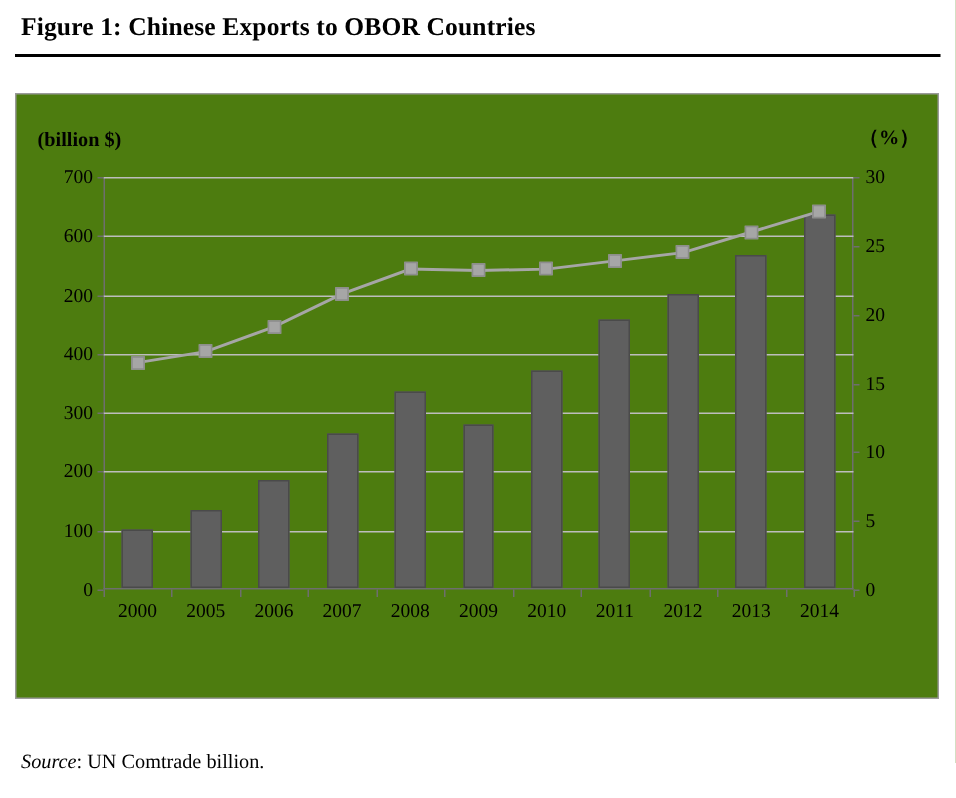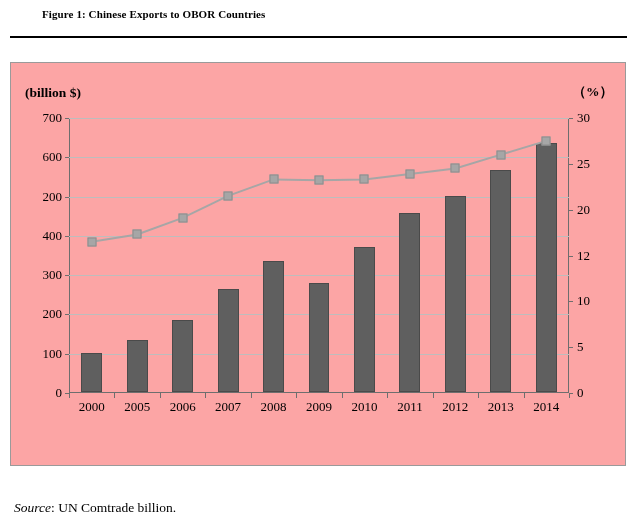--- a/index.html
+++ b/index.html
@@ -21,42 +21,41 @@
     height: 532px;
     box-sizing: border-box;
     padding: 0;
   }
   .fig-title {
     position: absolute;
     left: 14px;
     top: 8px;
     font-family: "Liberation Serif", serif;
     font-weight: bold;
-    font-size: 11px;
+    font-size: 17px;
     letter-spacing: 0.1px;
     color: #000;
-    margin-left: 28px;
   }
   .title-rule {
     position: absolute;
     left: 10px;
     top: 36px;
     width: 617px;
     height: 2px;
     background: #000;
   }
   .chart-box {
     position: absolute;
     left: 10px;
     top: 62px;
     width: 616px;
     height: 404px;
     border: 1px solid #9a9a9a;
     box-sizing: border-box;
-    background: #fca5a5;
+    background: #4d7c0f;
   }
   .axis-unit-left {
     position: absolute;
     left: 14px;
     top: 22px;
     font-family: "Liberation Serif", serif;
     font-weight: bold;
     font-size: 13.5px;
   }
   .axis-unit-right {
@@ -271,21 +270,21 @@
         <div class="tickmark-left" style="top: 39.2857px;"></div>
         <div class="gridline" style="top: 0px;"></div>
         <div class="ytick-left" style="top: 0px;">700</div>
         <div class="tickmark-left" style="top: 0px;"></div>
         <div class="ytick-right" style="top: 275px;">0</div>
         <div class="tickmark-right" style="top: 275px;"></div>
         <div class="ytick-right" style="top: 229.167px;">5</div>
         <div class="tickmark-right" style="top: 229.167px;"></div>
         <div class="ytick-right" style="top: 183.333px;">10</div>
         <div class="tickmark-right" style="top: 183.333px;"></div>
-        <div class="ytick-right" style="top: 137.5px;">12</div>
+        <div class="ytick-right" style="top: 137.5px;">15</div>
         <div class="tickmark-right" style="top: 137.5px;"></div>
         <div class="ytick-right" style="top: 91.6667px;">20</div>
         <div class="tickmark-right" style="top: 91.6667px;"></div>
         <div class="ytick-right" style="top: 45.8333px;">25</div>
         <div class="tickmark-right" style="top: 45.8333px;"></div>
         <div class="ytick-right" style="top: 0px;">30</div>
         <div class="tickmark-right" style="top: 0px;"></div>
         <div class="bar" style="left: 12.2727px; width: 20.9091px; height: 39.2857px; background: rgb(95, 95, 95);"></div>
         <div class="xtick" style="left: 22.7273px;">2000</div>
         <div class="xtickmark" style="left: 45.4545px;"></div>

